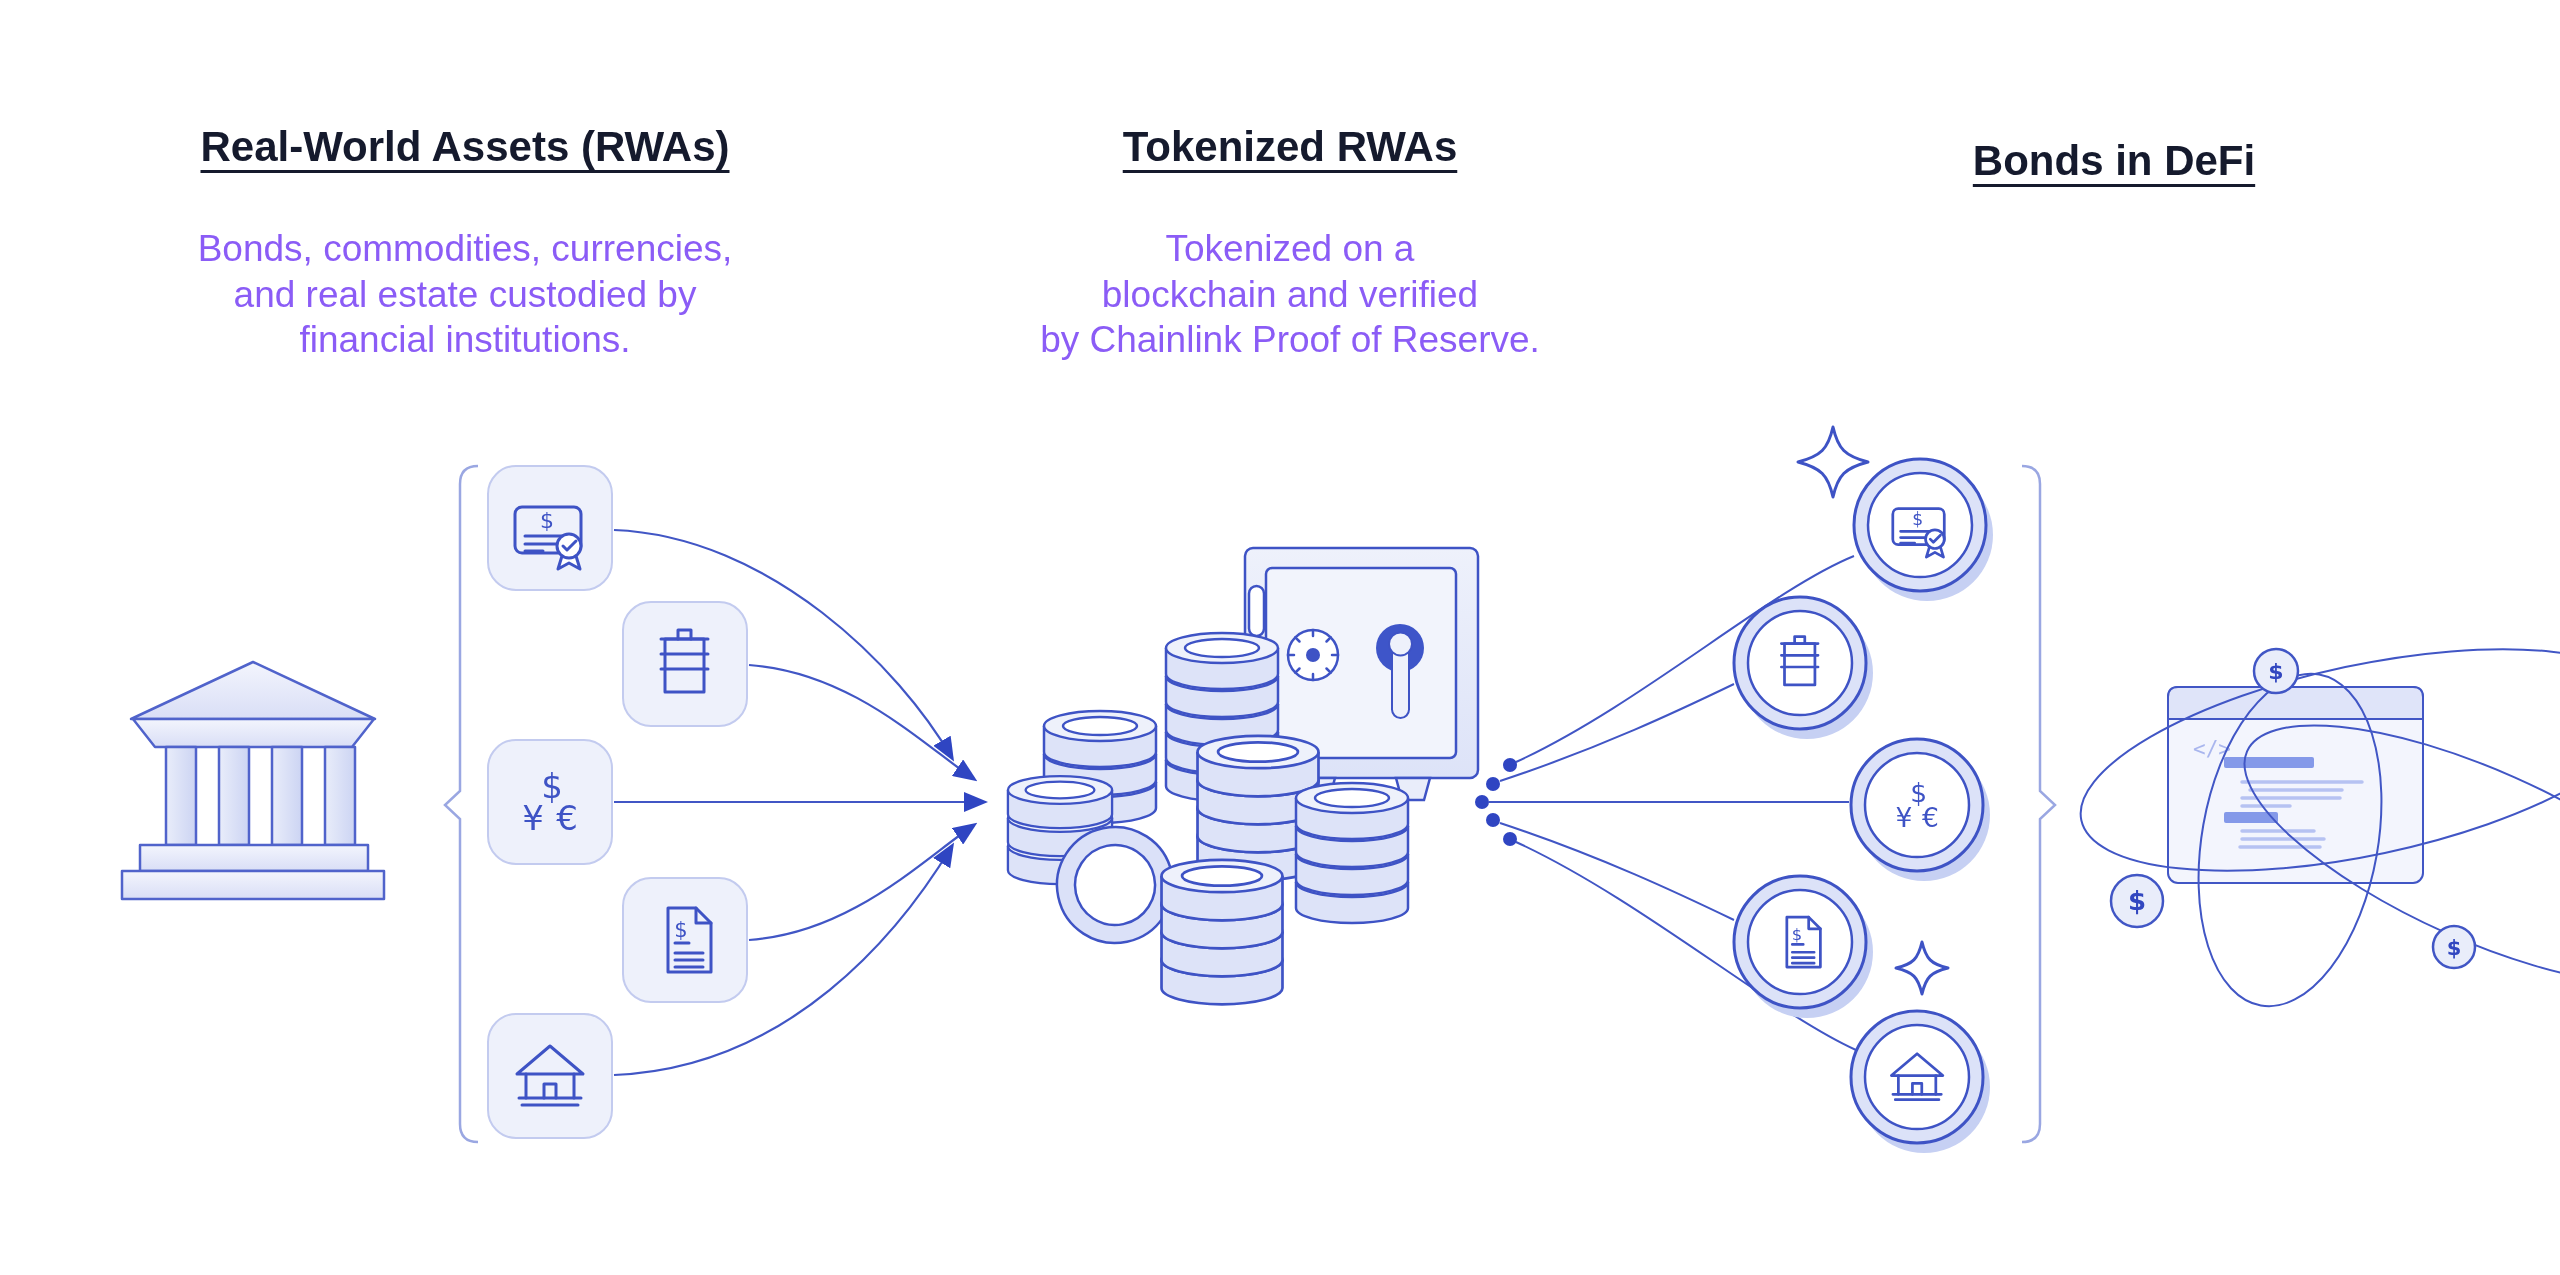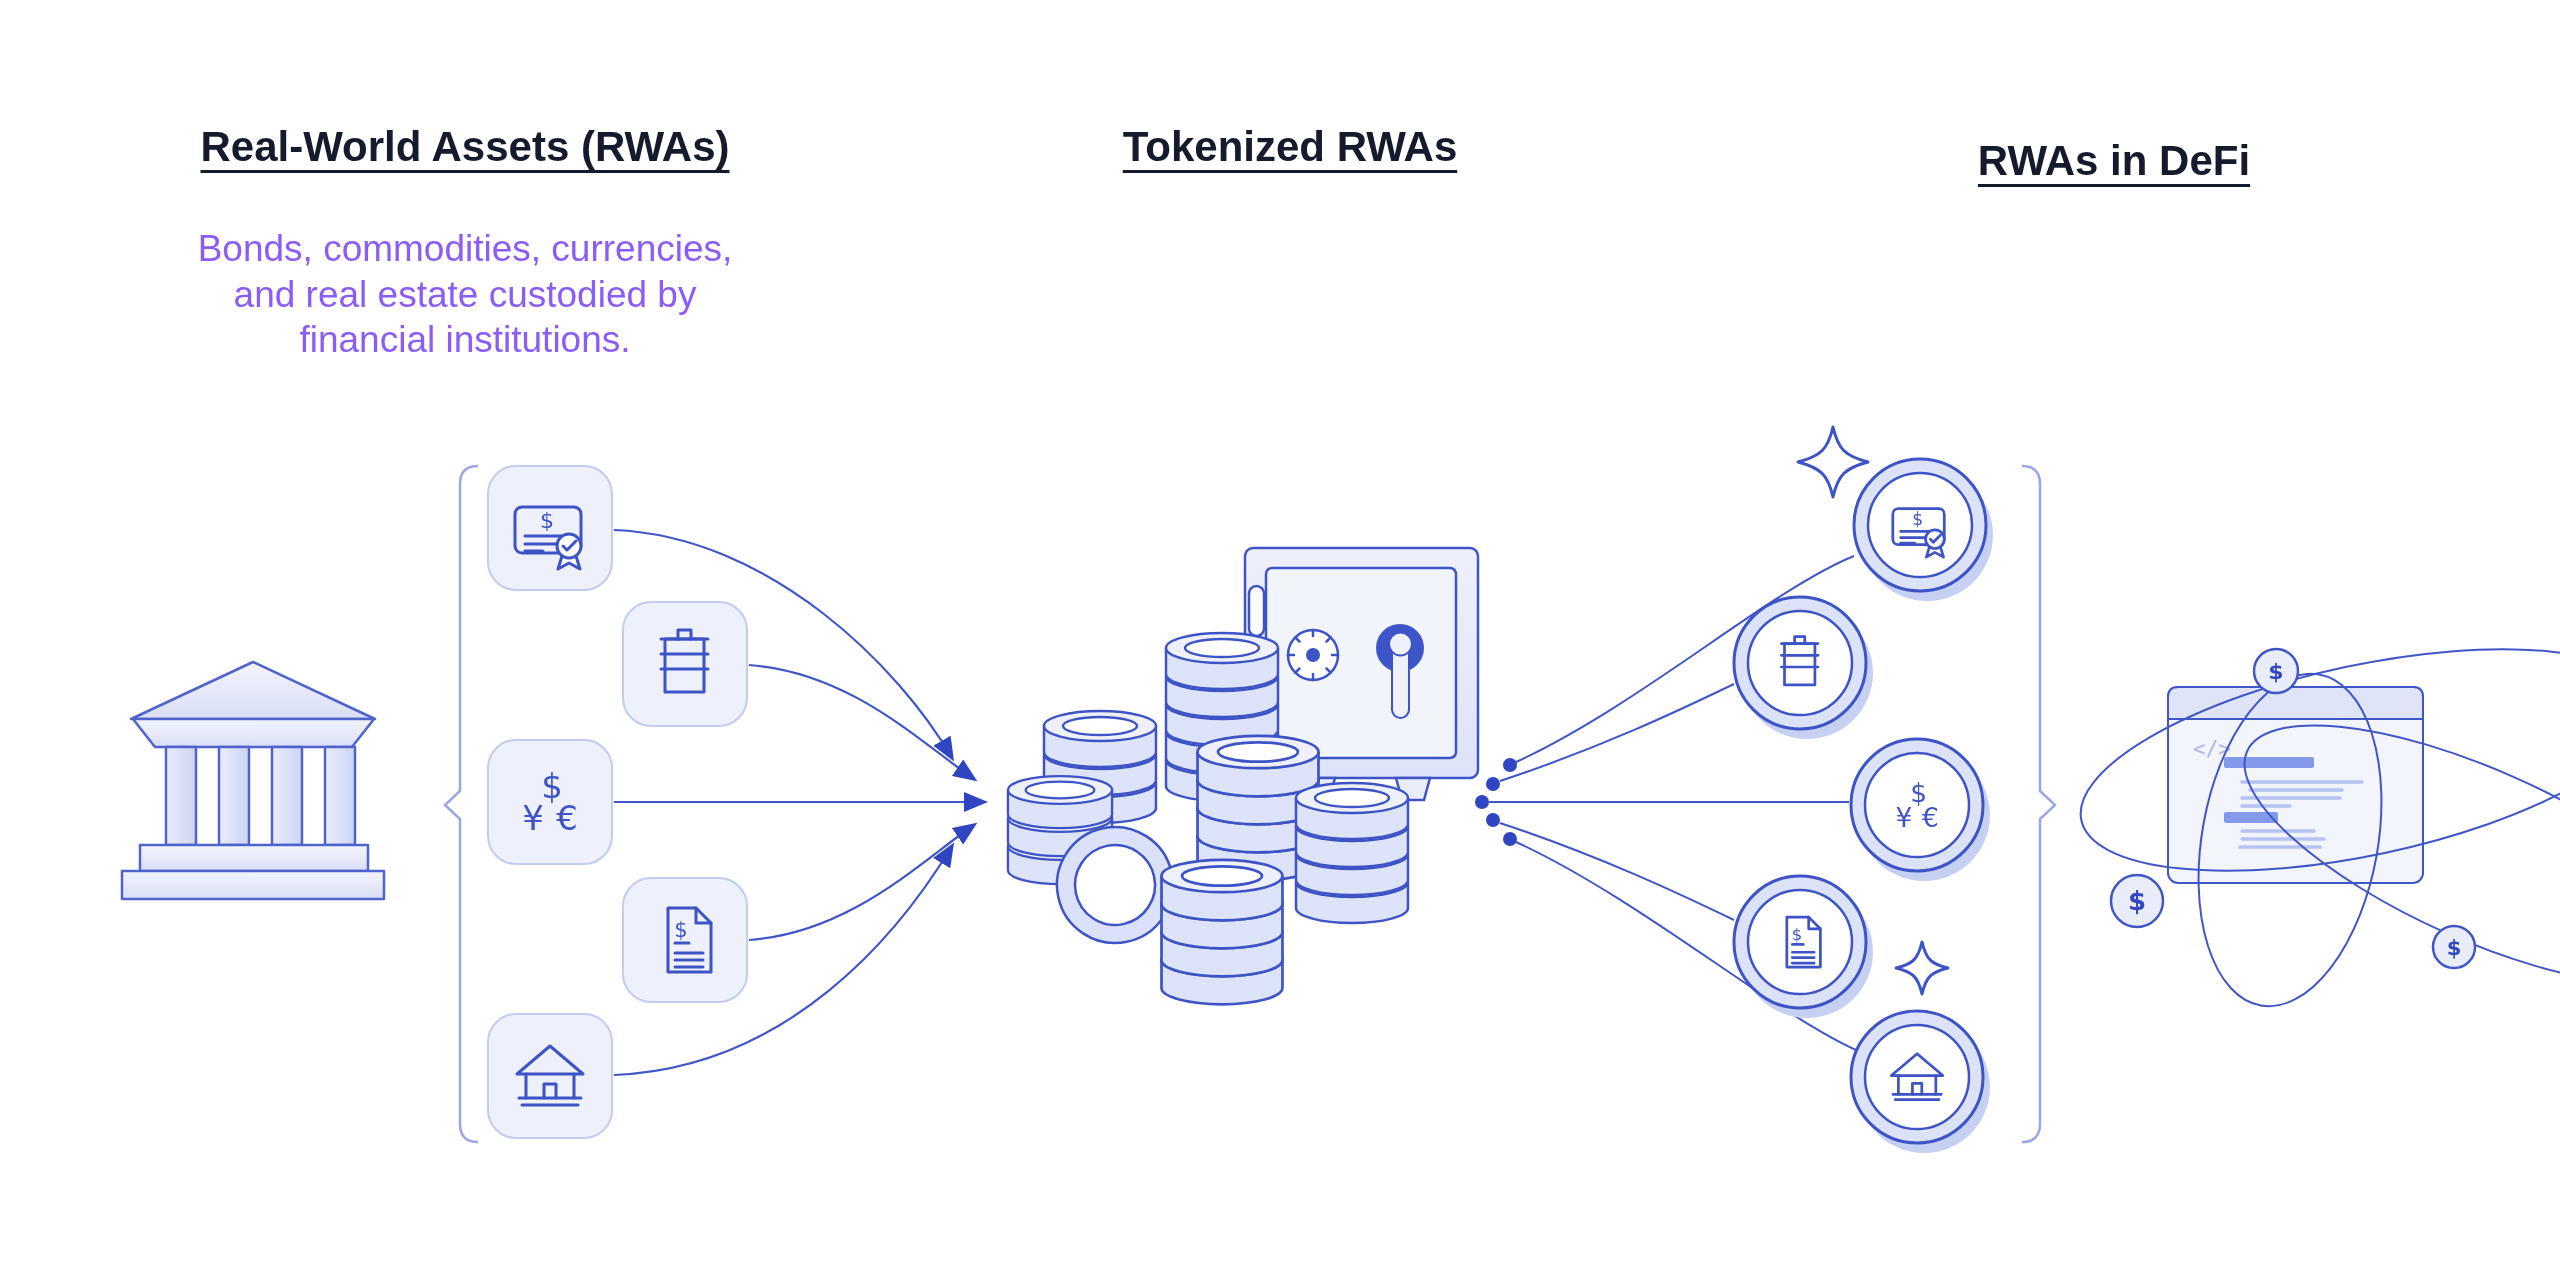--- a/index.html
+++ b/index.html
@@ -23,23 +23,26 @@
 <div class="stage">
 
   <div class="col col-1">
     <h2 class="col-title">Real-World Assets (RWAs)</h2>
     <p class="col-desc">Bonds, commodities, currencies,
 and real estate custodied by
 financial institutions.</p>
   </div>
   <div class="col col-2">
     <h2 class="col-title">Tokenized RWAs</h2>
+    <p class="col-desc">Tokenized on a
+blockchain and verified
+by Chainlink Proof of Reserve.</p>
   </div>
   <div class="col col-3">
-    <h2 class="col-title">RWAs in DeFi</h2>
+    <h2 class="col-title">Bonds in DeFi</h2>
   </div>
 
   <svg class="art" viewBox="0 0 2560 1275">
     <defs>
       <linearGradient id="bankG" x1="0" y1="0" x2="0" y2="1">
         <stop offset="0" stop-color="#f3f5fd"></stop>
           <stop offset="1" stop-color="#d9def6"></stop>
       </linearGradient>
       <linearGradient id="colG" x1="0" y1="0" x2="1" y2="0">
         <stop offset="0" stop-color="#e9edfa"></stop>

